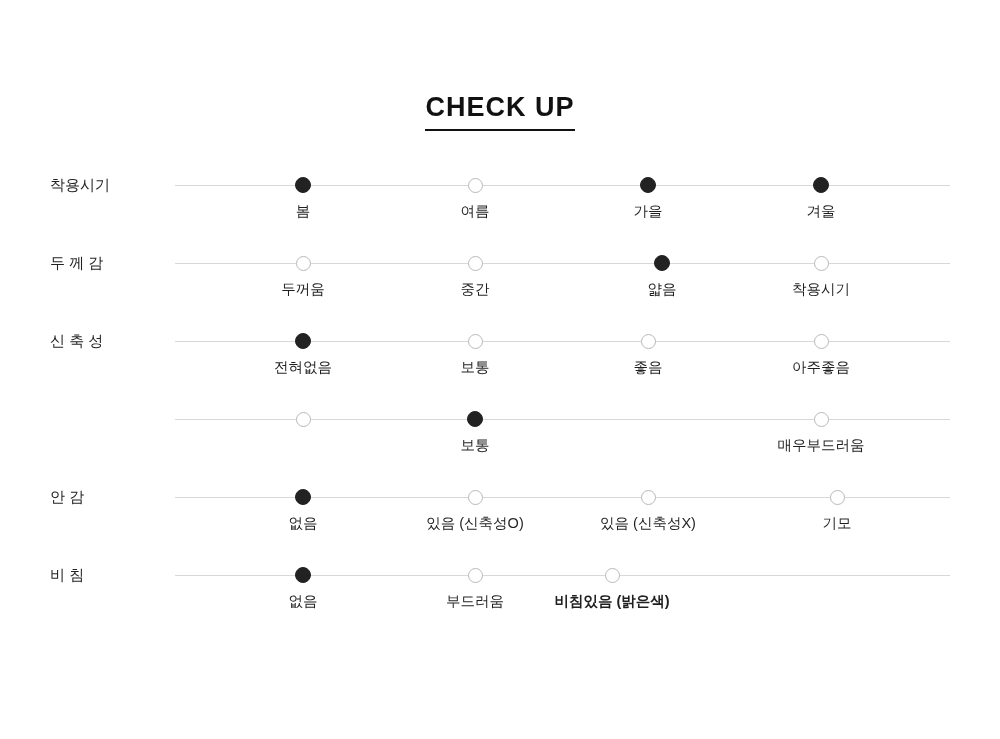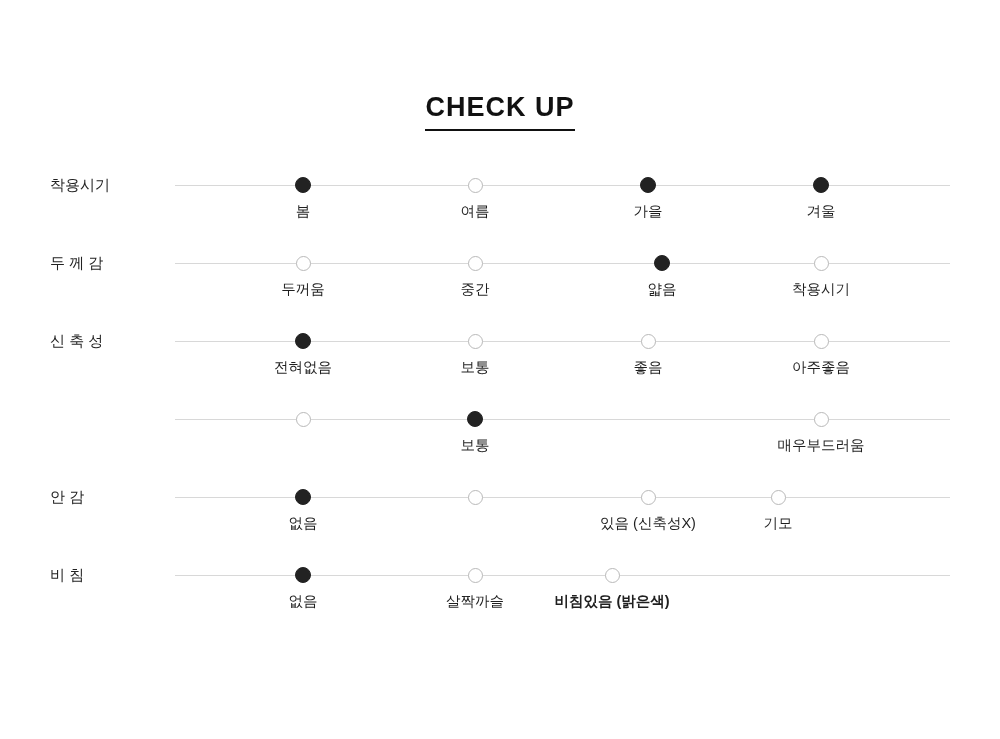--- a/index.html
+++ b/index.html
@@ -184,40 +184,41 @@
       </div>
       <div class="row">
         <div class="row-label">안      감</div>
         <div class="axis"></div>
         <div class="option" style="left: 303px;">
           <span class="dot filled"></span>
           <span class="option-label">없음</span>
         </div>
         <div class="option" style="left: 475px;">
           <span class="dot"></span>
+          <span class="option-label">있음 (신축성O)</span>
         </div>
         <div class="option" style="left: 648px;">
           <span class="dot"></span>
           <span class="option-label">있음 (신축성X)</span>
         </div>
-        <div class="option" style="left: 778px;">
+        <div class="option" style="left: 837px;">
           <span class="dot"></span>
           <span class="option-label">기모</span>
         </div>
       </div>
       <div class="row">
         <div class="row-label">비      침</div>
         <div class="axis"></div>
         <div class="option" style="left: 303px;">
           <span class="dot filled"></span>
           <span class="option-label">없음</span>
         </div>
         <div class="option" style="left: 475px;">
           <span class="dot"></span>
-          <span class="option-label">살짝까슬</span>
+          <span class="option-label">부드러움</span>
         </div>
         <div class="option" style="left: 612px; font-weight: bold;">
           <span class="dot"></span>
           <span class="option-label">비침있음 (밝은색)</span>
         </div>
       </div>
     </div>
 
 </div>
 

